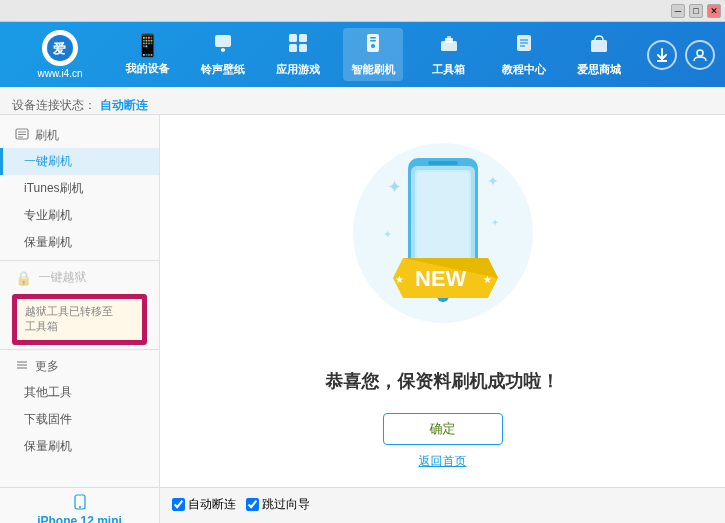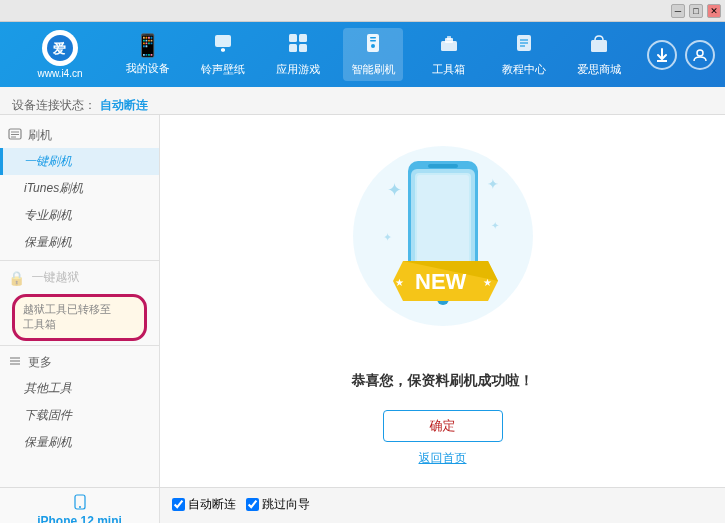--- a/index.html
+++ b/index.html
@@ -75,20 +75,21 @@
       border-radius: 4px;
       min-width: 60px;
     }
     .nav-item.active { background: rgba(255,255,255,0.2); }
     .nav-icon {
       font-size: 22px;
       margin-bottom: 2px;
     }
     .nav-label {
       font-size: 11px;
+      font-weight: bold;
     }
     .header-actions {
       display: flex;
       gap: 8px;
       align-items: center;
       margin-left: 10px;
     }
     .header-action-btn {
       width: 30px; height: 30px;
       border: 2px solid rgba(255,255,255,0.7);
@@ -124,54 +125,53 @@
       width: 160px;
       background: #f9f9f9;
       border-right: 1px solid #e0e0e0;
       padding: 8px 0;
       overflow-y: auto;
       flex-shrink: 0;
     }
     .sidebar-section-header {
       display: flex;
       align-items: center;
-      padding: 4px 8px;
+      padding: 4px 15px;
       font-size: 12px;
       color: #666;
       cursor: pointer;
       text-align: center;
     }
     .sidebar-section-icon {
       margin-right: 6px;
       font-size: 14px;
     }
     .sidebar-item {
       padding: 5px 12px 5px 24px;
       font-size: 12px;
       color: #555;
       cursor: pointer;
-      font-style: italic;
     }
     .sidebar-item.active {
       background: #e0f0fa;
       color: #1a9be6;
       border-left: 3px solid #1a9be6;
       padding-left: 21px;
     }
     .sidebar-divider {
       height: 1px;
       background: #e0e0e0;
       margin: 4px 0;
     }
     .sidebar-note {
       margin: 4px 12px;
       padding: 5px 8px;
       background: #fff8e8;
-      border: 3px solid #be185d;
-      border-radius: 14px;
+      border: 5px solid #be185d;
+      border-radius: 3px;
       font-size: 11px;
       color: #888;
       line-height: 1.4;
     }
 
     
     .content-area {
       flex: 1;
       background: #fff;
       display: flex;
@@ -187,34 +187,34 @@
       width: 200px;
       height: 220px;
       display: flex;
       align-items: center;
       justify-content: center;
       margin-bottom: 16px;
     }
 
     
     .congrats-text {
-      font-size: 14px;
+      font-size: 18px;
       color: #333;
       margin-bottom: 20px;
       font-weight: bold;
     }
 
     
     .confirm-btn {
       width: 120px;
       height: 32px;
       border: 1px solid #1a9be6;
       border-radius: 4px;
       background: white;
-      color: #b91c1c;
+      color: #4d7c0f;
       font-size: 13px;
       cursor: pointer;
       margin-bottom: 8px;
       display: flex; align-items: center; justify-content: center;
     }
     
     .back-to-home {
       font-size: 12px;
       color: #1a9be6;
       cursor: pointer;

